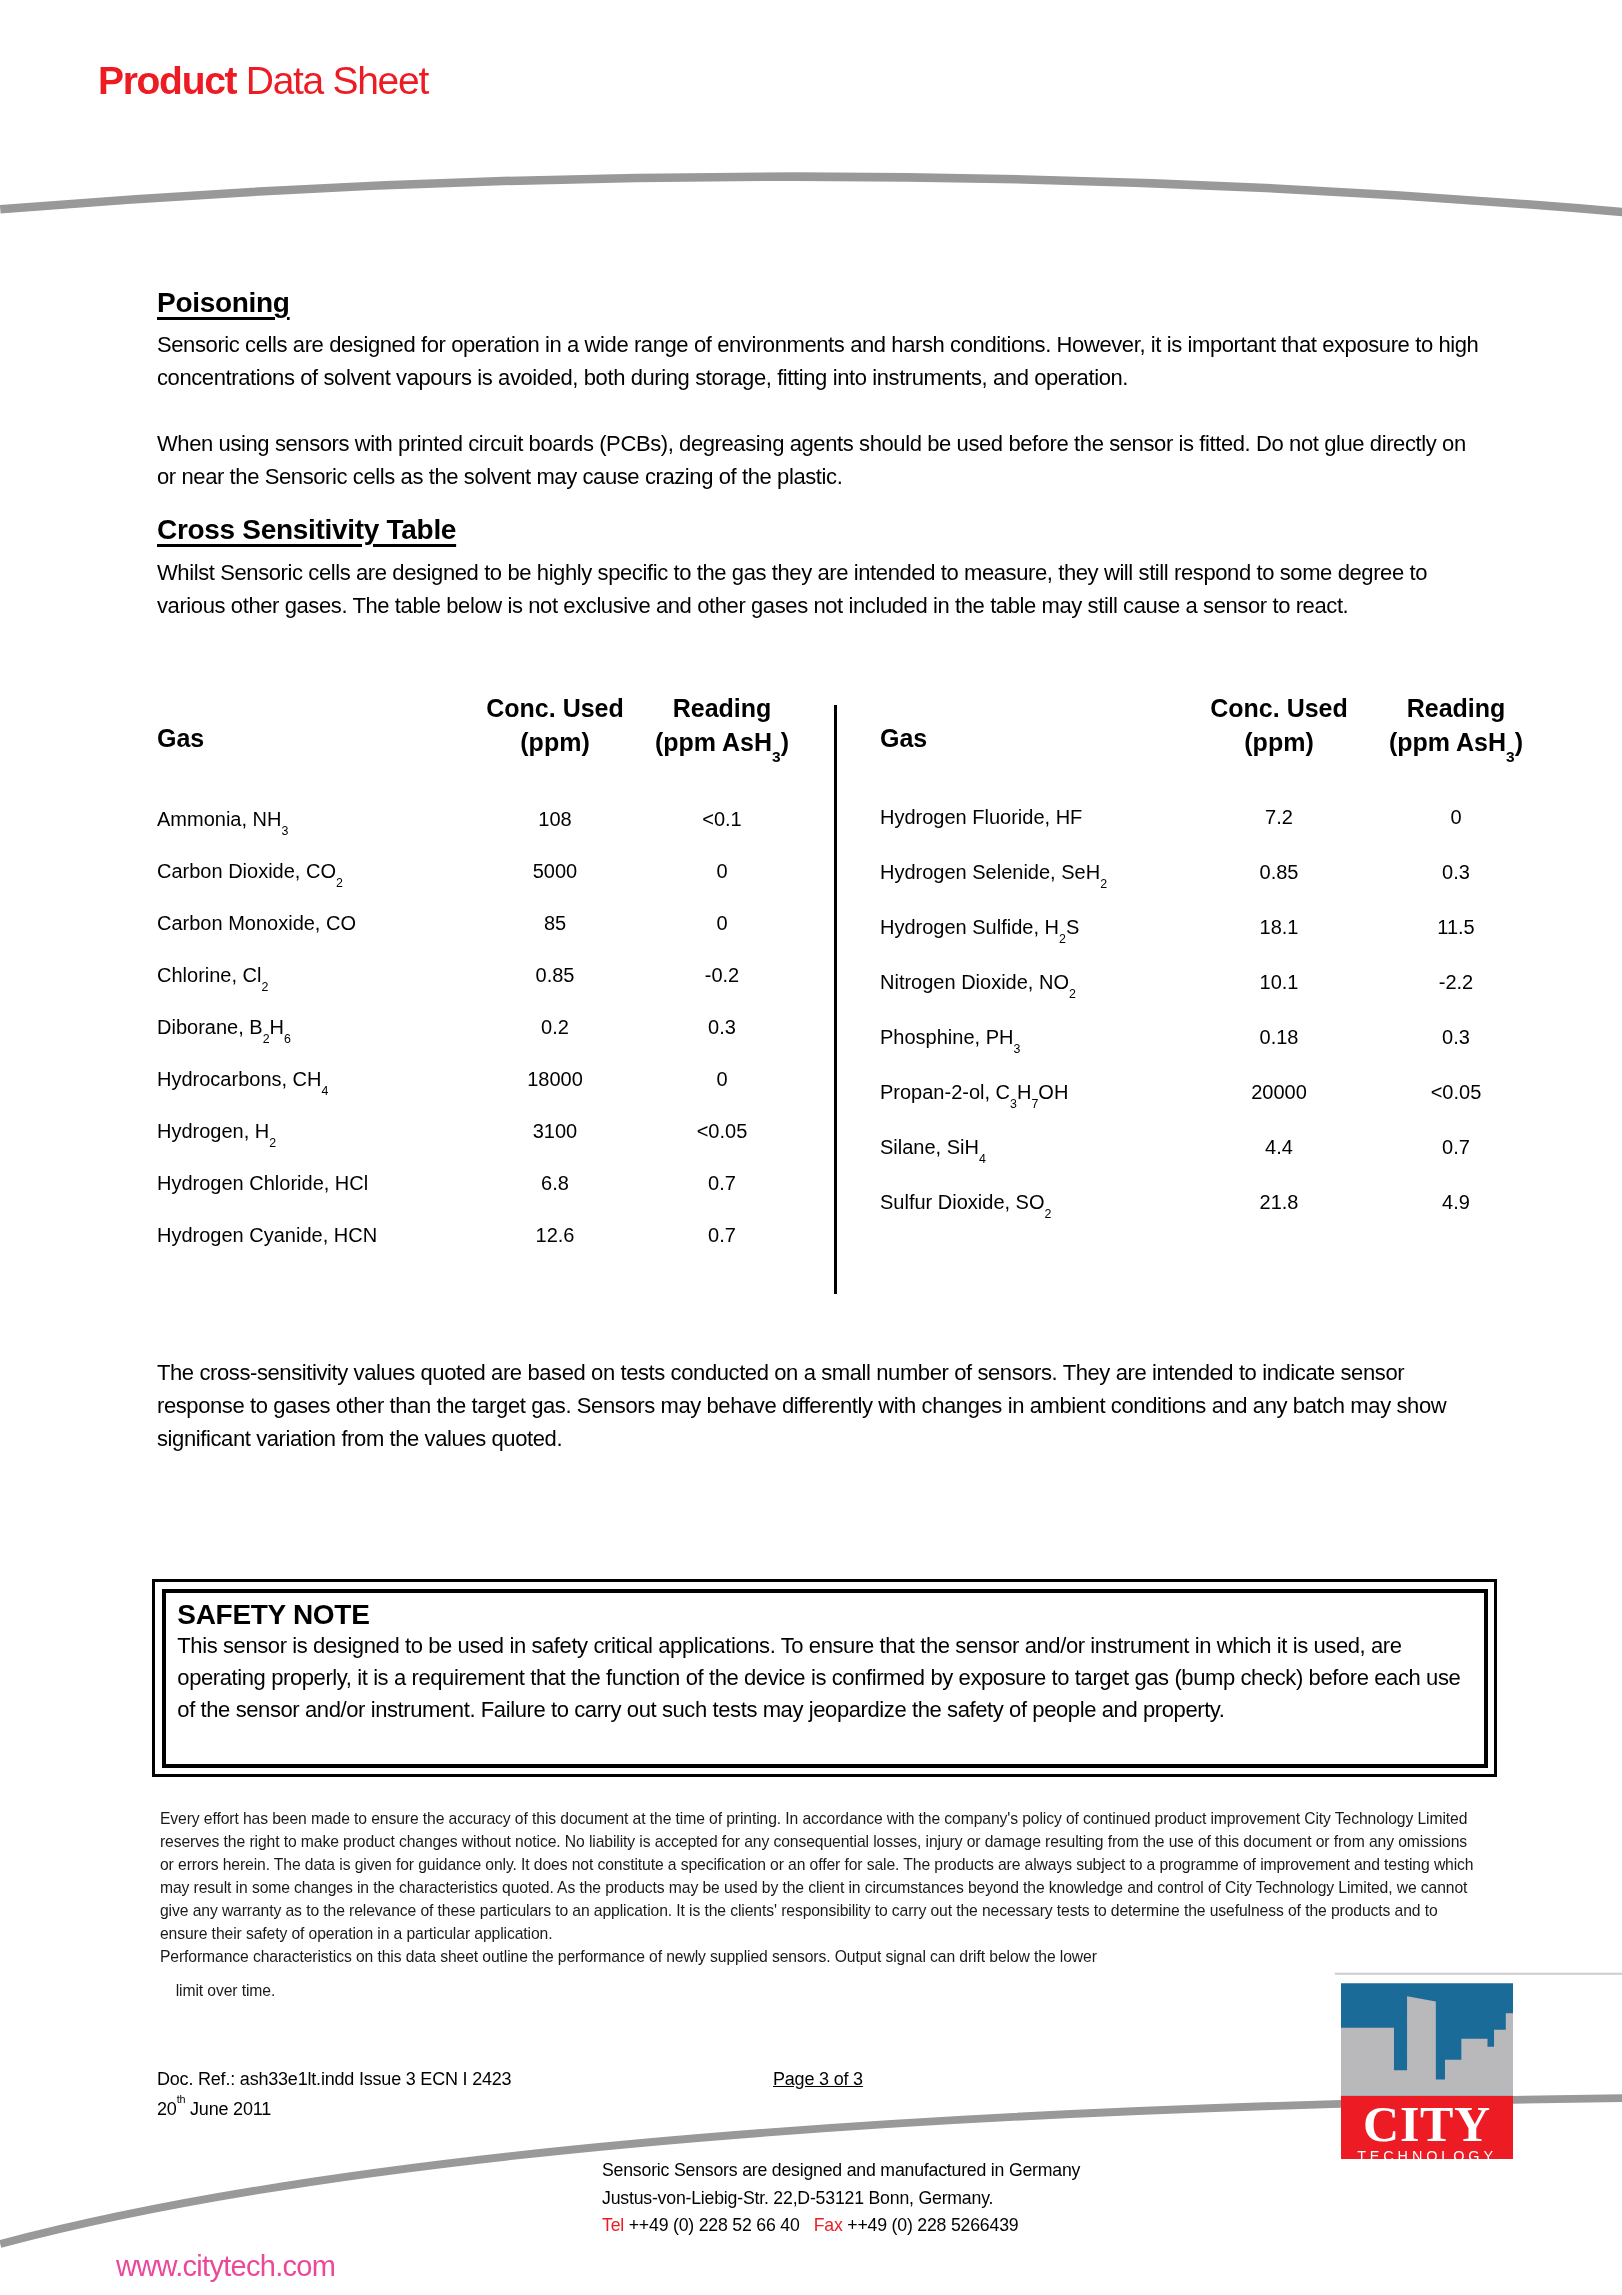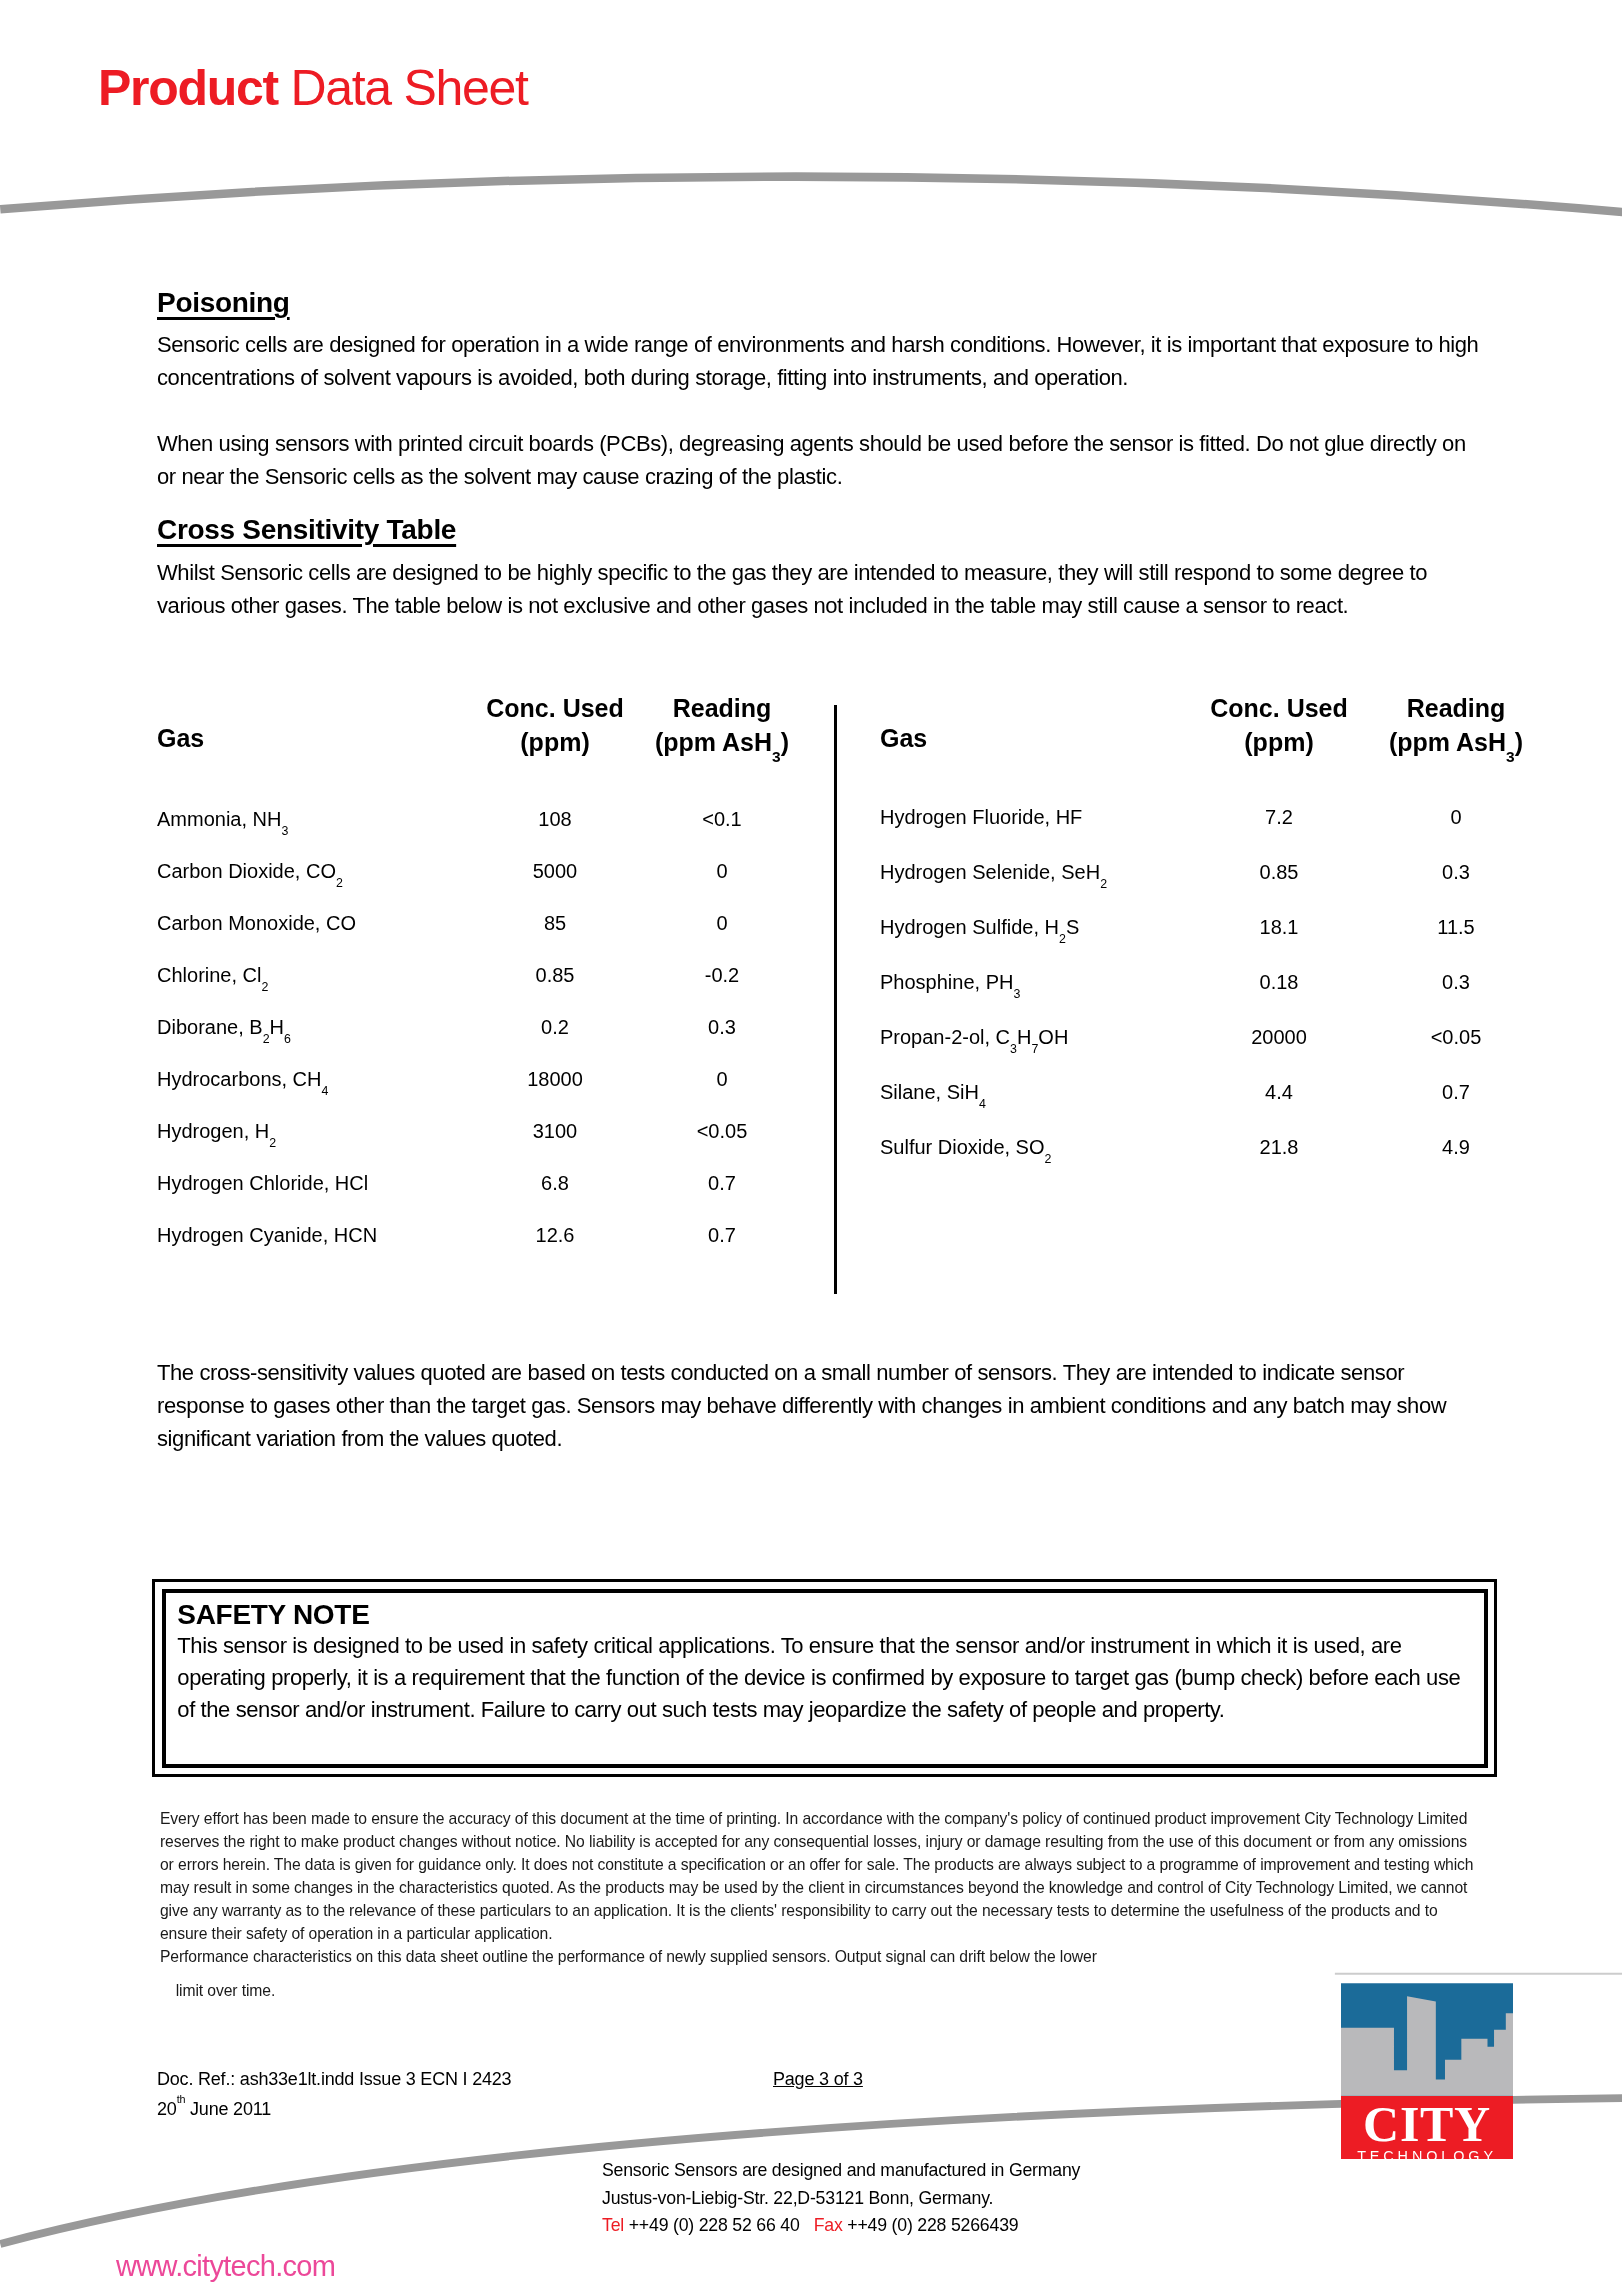--- a/index.html
+++ b/index.html
@@ -2,21 +2,21 @@
 <html style="font-size:10.5px"><head>
 <meta charset="utf-8">
 <style>
   html,body{margin:0;padding:0;background:#e9e9e9;}
   .page{position:relative;width:1623px;height:2295px;background:#ffffff;overflow:hidden;
         font-family:"Liberation Sans",sans-serif;color:#000;}
   .abs{position:absolute;}
   sub{font-size:62%;line-height:0;position:relative;top:0.32em;}
   sup{font-size:60%;line-height:0;position:relative;top:-0.45em;}
 
-  .doc-title{left:98px;top:59px;font-size:50px;letter-spacing:-1.3px;color:#ED1C24;white-space:nowrap;}
+  .doc-title{left:98px;top:59px;font-size:39px;letter-spacing:-1.3px;color:#ED1C24;white-space:nowrap;}
   .doc-title .t-bold{font-weight:bold;}
 
   .section-heading{font-weight:bold;font-size:28px;letter-spacing:-0.3px;
         text-decoration:underline;text-decoration-thickness:3.3px;text-underline-offset:4.6px;}
   .body-text{font-size:22px;line-height:33px;letter-spacing:-0.4px;width:1322px;}
 
   .tbl-gas-head{font-weight:bold;font-size:25px;}
   .tbl-col-head{font-weight:bold;font-size:25px;line-height:34px;text-align:center;width:196px;}
   .trow{position:relative;height:52px;}
   .rows-right .trow{height:55px;}
@@ -143,20 +143,25 @@
       </div>
       <div class="trow">
         <div class="cell gas">Hydrogen Selenide, SeH<sub>2</sub></div>
         <div class="cell num" style="left: 301px;">0.85</div>
         <div class="cell num" style="left: 478px;">0.3</div>
       </div>
       <div class="trow">
         <div class="cell gas">Hydrogen Sulfide, H<sub>2</sub>S</div>
         <div class="cell num" style="left: 301px;">18.1</div>
         <div class="cell num" style="left: 478px;">11.5</div>
+      </div>
+      <div class="trow">
+        <div class="cell gas">Nitrogen Dioxide, NO<sub>2</sub></div>
+        <div class="cell num" style="left: 301px;">10.1</div>
+        <div class="cell num" style="left: 478px;">-2.2</div>
       </div>
       <div class="trow">
         <div class="cell gas">Phosphine, PH<sub>3</sub></div>
         <div class="cell num" style="left: 301px;">0.18</div>
         <div class="cell num" style="left: 478px;">0.3</div>
       </div>
       <div class="trow">
         <div class="cell gas">Propan-2-ol, C<sub>3</sub>H<sub>7</sub>OH</div>
         <div class="cell num" style="left: 301px;">20000</div>
         <div class="cell num" style="left: 478px;">&lt;0.05</div>

